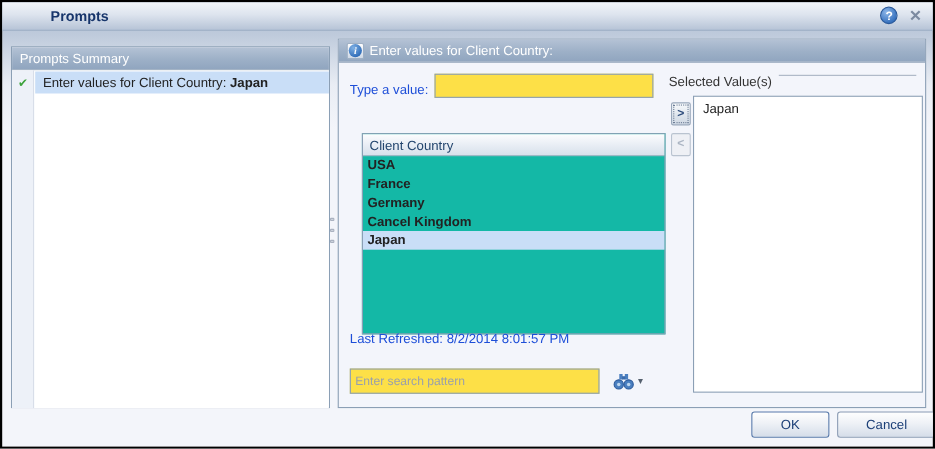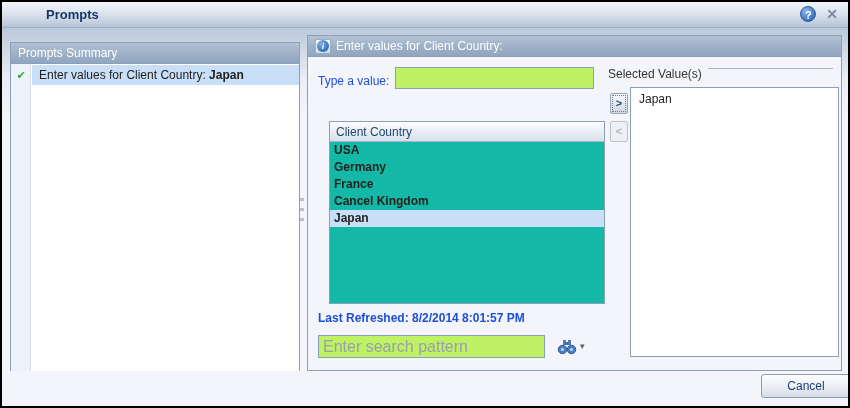--- a/index.html
+++ b/index.html
@@ -58,22 +58,22 @@
   #prompt { left:305px; top:33px; width:535px; height:336px; background:#f3f5fb; }
   .info-ic { position:relative; width:16px; height:15px; background:linear-gradient(#fdfdfe,#cfd9e6); border:1px solid #9fb0c4; border-radius:2px; }
   .info-ic b {
     position:absolute; left:1px; top:0px; width:12px; height:12px; border-radius:50%;
     background:radial-gradient(circle at 35% 30%,#7fb0e4,#2f6cb8 75%);
     color:#fff; font-style:italic; font-size:9px; line-height:12px; text-align:center; font-family:"Liberation Serif",serif;
   }
 
   .lbl { position:absolute; color:#1d4ed8; }
   .inp {
-    position:absolute; border:1px solid #8b9fb5; background:#bef264; font-family:"Liberation Sans",sans-serif;
-    font-size:16px; color:#222; padding:0 4px; outline:none;
+    position:absolute; border:1px solid #8b9fb5; background:#fde047; font-family:"Liberation Sans",sans-serif;
+    font-size:11px; color:#222; padding:0 4px; outline:none;
   }
   .inp::placeholder { color:#9aa0aa; }
 
   
   .ptoolbar { position:absolute; right:8px; top:60px; display:flex; align-items:center; gap:8px; height:18px; }
   .tsep { width:1px; height:16px; background:#b4bfcc; }
   .icon-btn { width:18px; height:18px; display:flex; align-items:center; justify-content:center; cursor:pointer; }
 
   
   .vlist { position:absolute; left:10px; top:85px; width:276px; height:183px; border:1px solid #8b9fb5; background:#14b8a6;margin-left:11px; }
@@ -185,27 +185,27 @@
           <rect x="4.5" y="9" width="5" height="1.4" fill="#5f6773"></rect>
         </svg>
       </span>
     </div>
 
     <div class="vlist">
       <div class="vlist-hd">
         <span>Client Country</span>
       </div>
       <div class="vrow">USA</div>
+      <div class="vrow">France</div>
       <div class="vrow">Germany</div>
-      <div class="vrow">France</div>
       <div class="vrow">Cancel Kingdom</div>
       <div class="vrow sel">Japan</div>
     </div>
 
-    <span class="lbl" style="left:10px; top:275px;font-weight:bold;">Last Refreshed: 8/2/2014 8:01:57 PM</span>
+    <span class="lbl" style="left:10px; top:265px;">Last Refreshed: 8/2/2014 8:01:57 PM</span>
 
     <input class="inp" style="left: 10px; top: 299px; width: 227px; height: 23px;" placeholder="Enter search pattern">
     <span class="bino-btn">
       <svg width="22" height="20" viewBox="0 0 22 20">
         <rect x="7" y="3" width="3" height="5" fill="#4a7fc0"></rect>
         <rect x="12" y="3" width="3" height="5" fill="#4a7fc0"></rect>
         <rect x="9.5" y="5" width="3" height="3" fill="#3a6bab"></rect>
         <circle cx="6.5" cy="12.5" r="4.2" fill="#4a7fc0" stroke="#2b5a9b" stroke-width="1"></circle>
         <circle cx="15.5" cy="12.5" r="4.2" fill="#4a7fc0" stroke="#2b5a9b" stroke-width="1"></circle>
         <circle cx="6.5" cy="12.5" r="1.6" fill="#bcd6ef"></circle>
@@ -218,15 +218,16 @@
       <span>Selected Value(s)</span>
       <span class="line"></span>
     </div>
     <div class="mv-btn focus" id="btn-add">&gt;</div>
     <div class="mv-btn disabled" id="btn-remove">&lt;</div>
     <div class="sel-list">
       <div class="sel-item">Japan</div>
     </div>
   </div>
 
+  <div class="btn" id="btn-ok">OK</div>
   <div class="btn" id="btn-cancel">Cancel</div>
 
 </div>
 
 </body></html>

